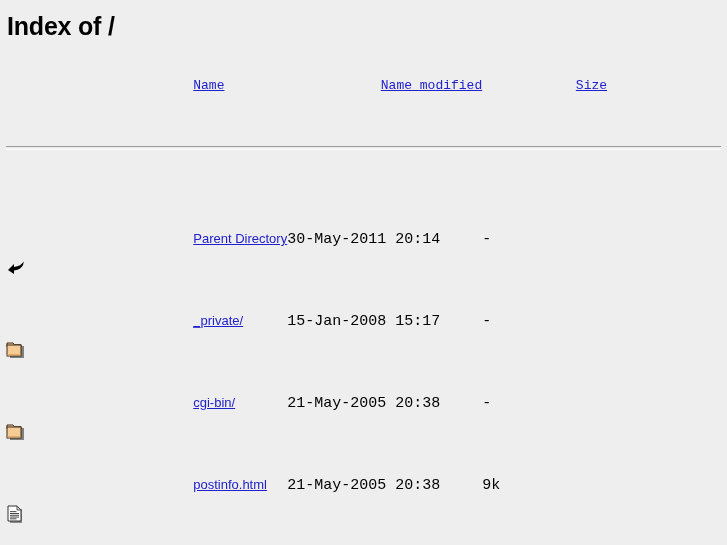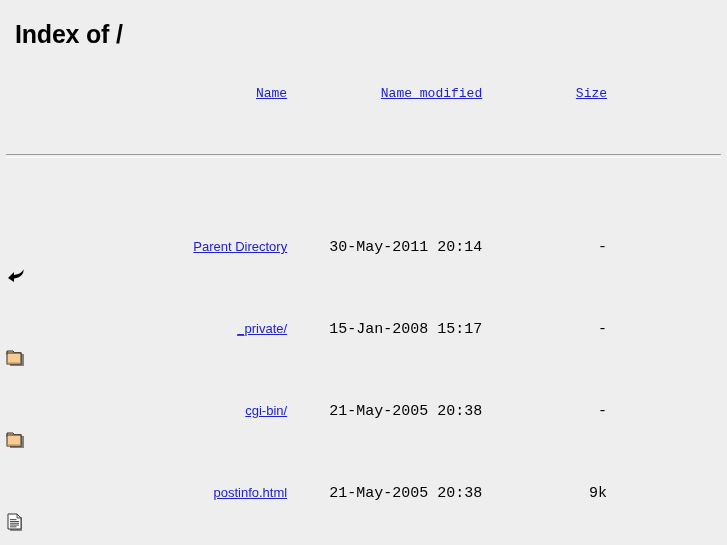--- a/index.html
+++ b/index.html
@@ -21,21 +21,21 @@
     box-sizing: border-box;
     width: 727px;
   }
 
   
   h1.page-title {
     font-family: "Liberation Sans", sans-serif;
     font-size: 25px;
     font-weight: bold;
     line-height: 1;
-    margin: 8px;
+    margin: 0;
     padding: 14px 0 0 1px;
     letter-spacing: -0.2px;
     color: #000000;
   }
 
   
   .listing {
     margin-top: 24px;
     font-family: "Liberation Mono", monospace;
     font-size: 13px;
@@ -44,21 +44,21 @@
   table.index-table {
     border-collapse: collapse;
     border-spacing: 0;
     width: 100%;
   }
 
   table.index-table td,
   table.index-table th {
     padding: 0;
     margin: 0;
-    text-align: right;
+    text-align: left;
     font-weight: normal;
     vertical-align: middle;
     white-space: pre;
   }
 
   
   .col-icon  { width: 26px; }
   .col-name  { width: 175px; }
   .col-date  { width: 145px; }
   .col-size  { width: 40px; text-align: left; padding-right: 14px !important; }

